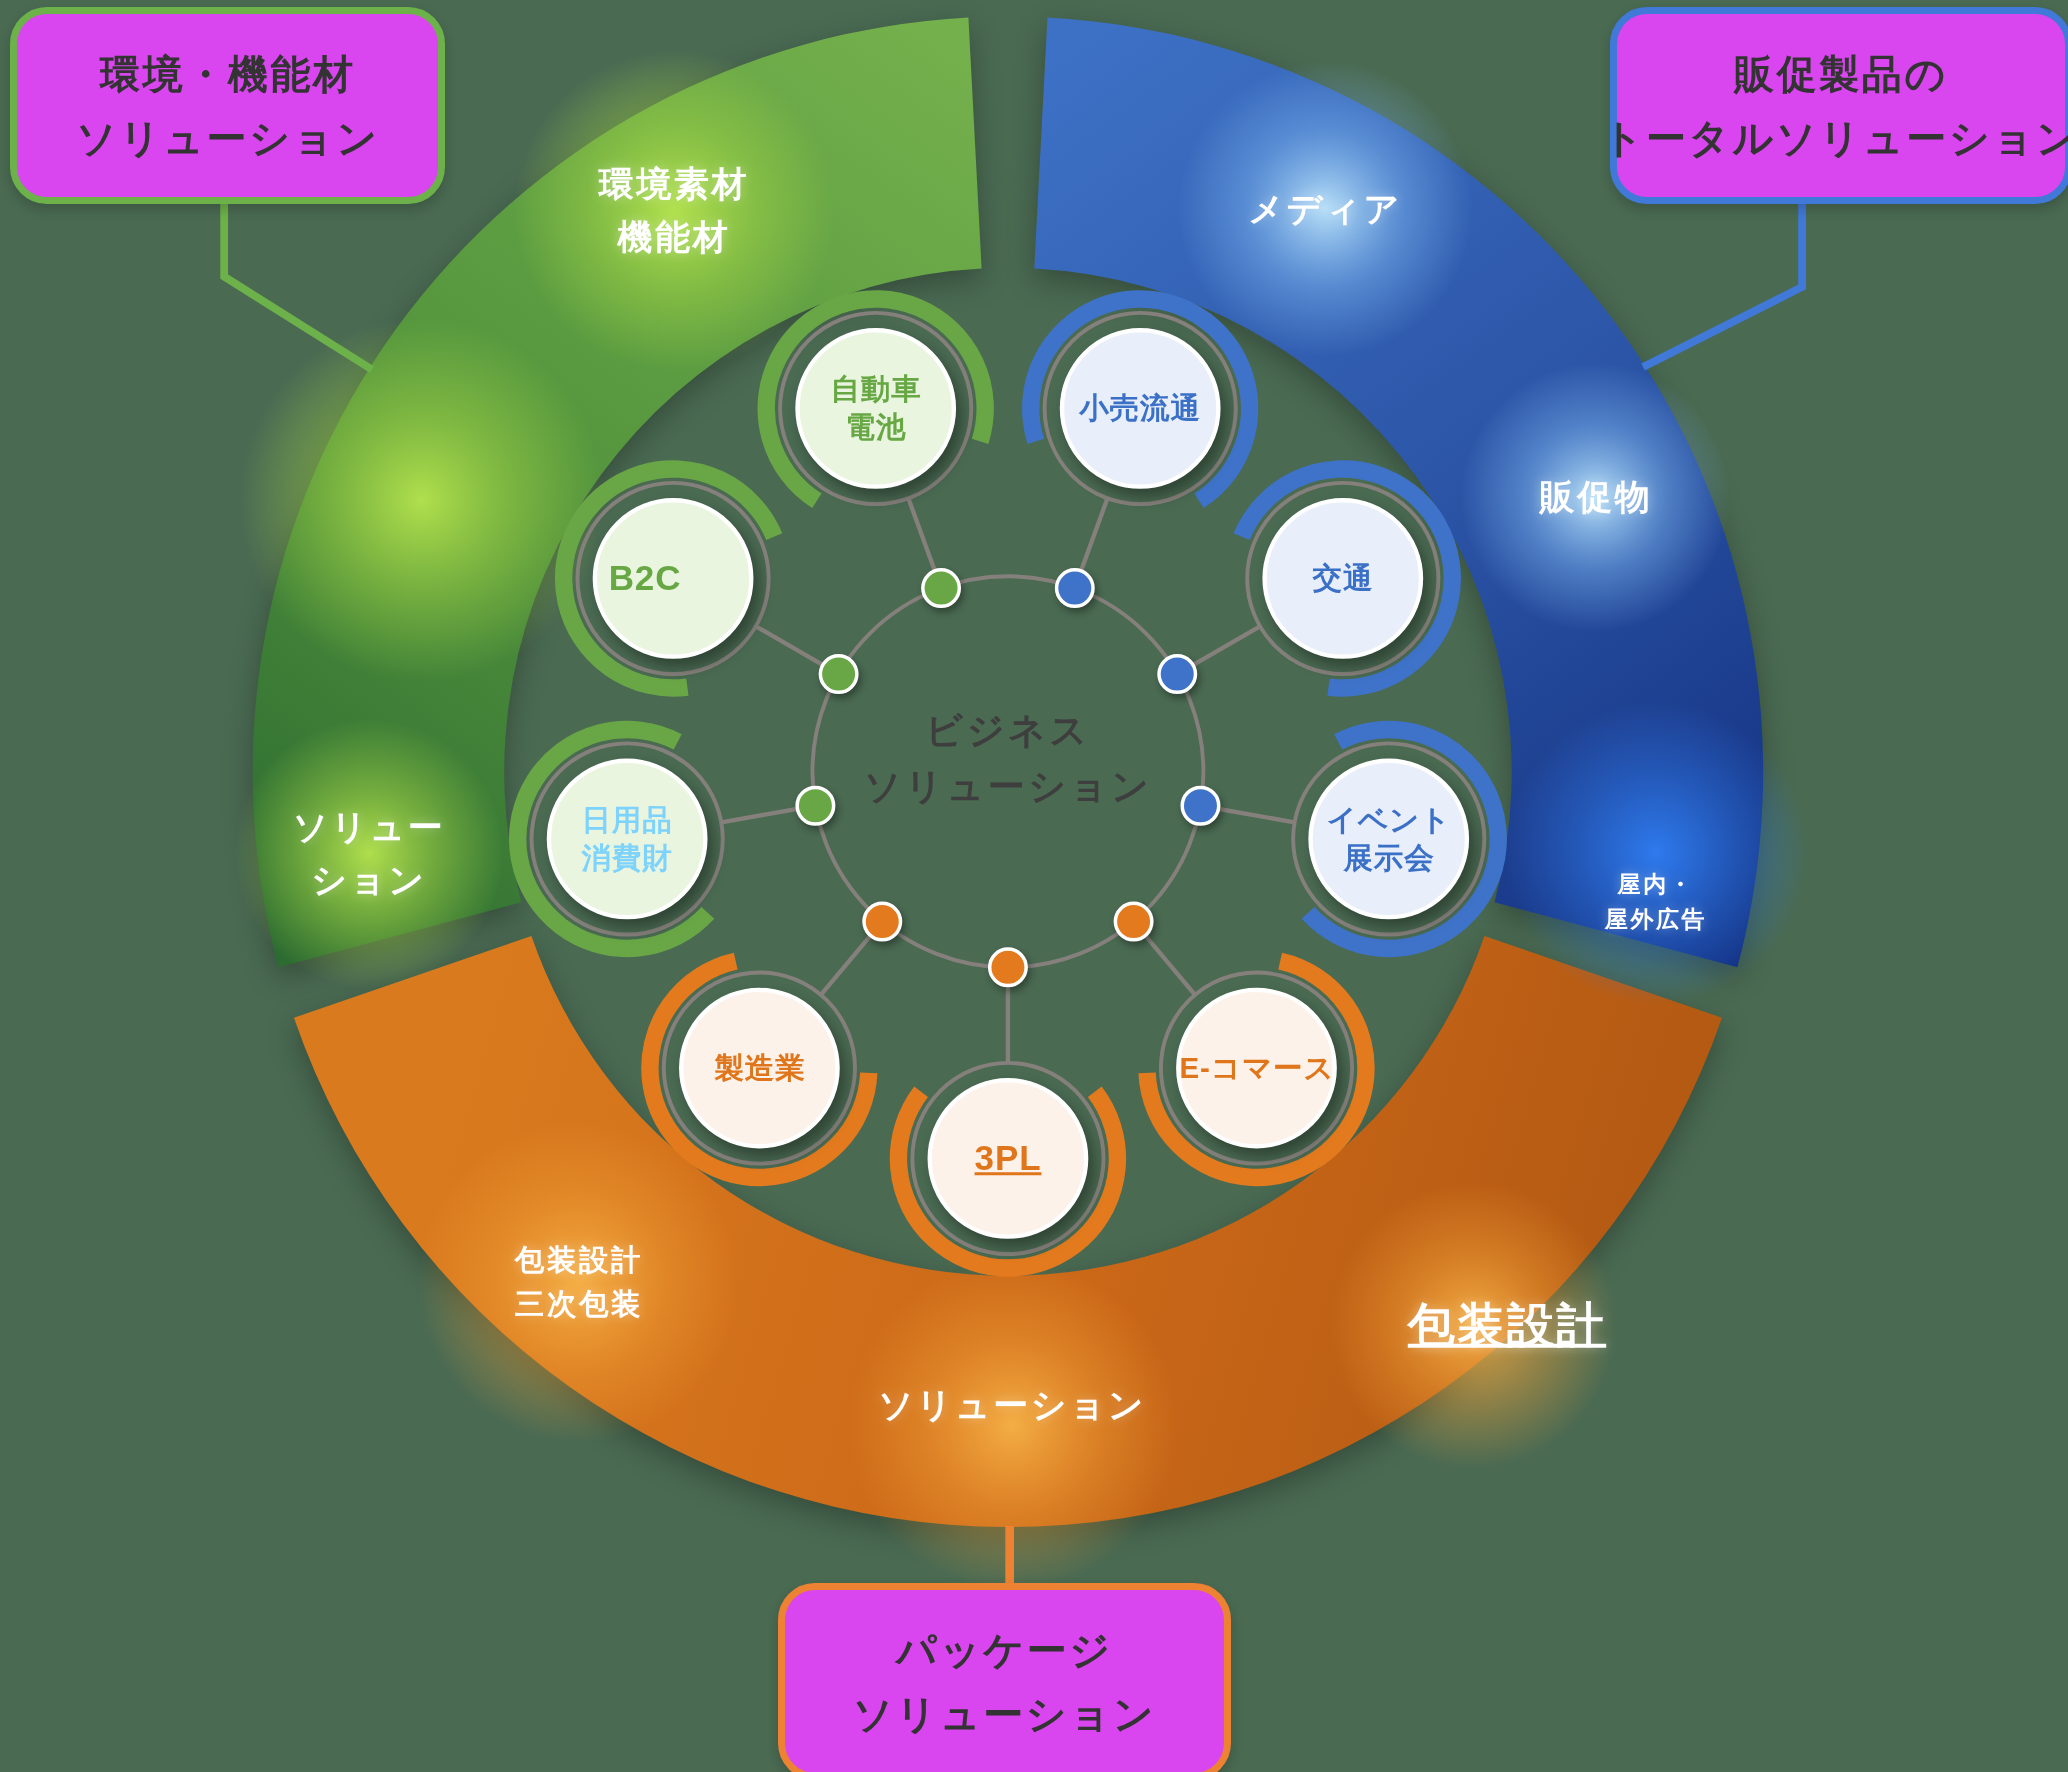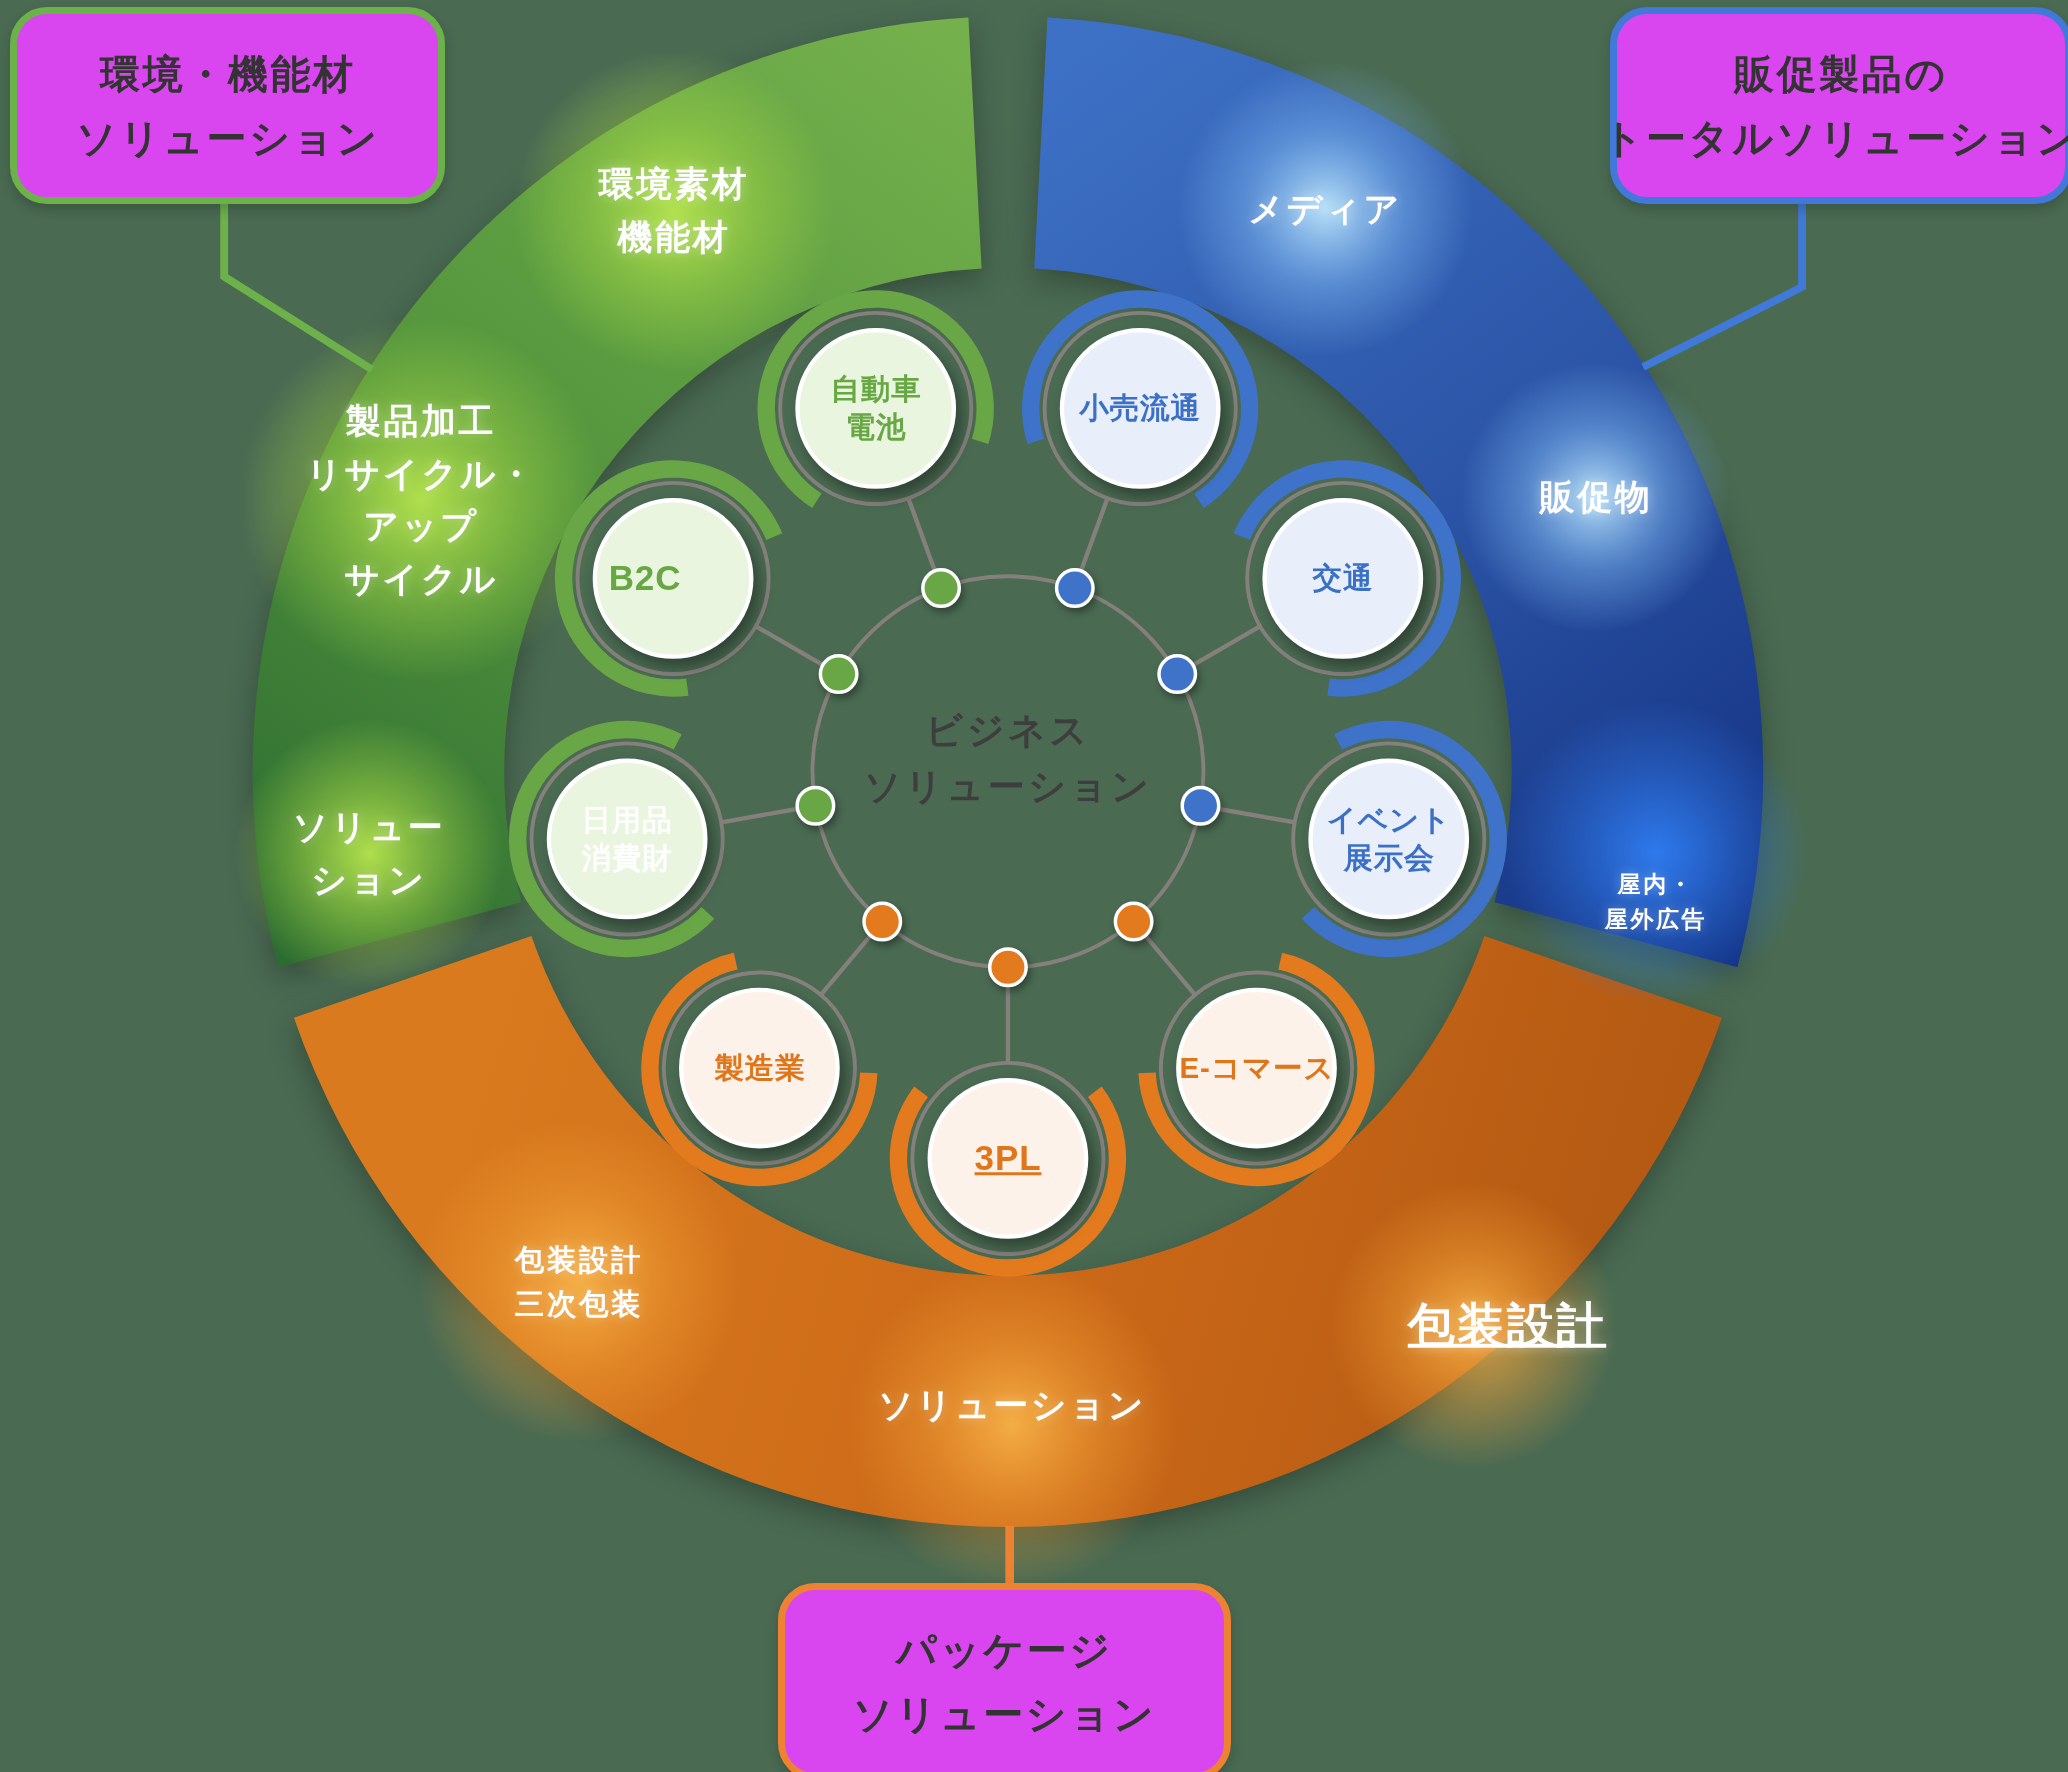--- a/index.html
+++ b/index.html
@@ -161,42 +161,38 @@
           <circle cx="1160" cy="1113" r="21" fill="#e37a1e" stroke="#ffffff" stroke-width="4" class="dot"></circle>
         </g>
       </g>
   </svg>
 
   <div class="txt center-label" style="left:1008px;top:758px;">ビジネス
 ソリューション</div>
 
   <div class="txt arc-label" style="left:674px;top:210px;font-size:35px;">環境素材
 機能材</div>
-  <div class="txt arc-label" style="left:421px;top:500px;font-size:35px;">製品加工
-リサイクル・
-アップ
-サイクル</div>
   <div class="txt arc-label" style="left:369px;top:853px;font-size:35px;">ソリュー
 ション</div>
   <div class="txt arc-label" style="left:1325px;top:209px;font-size:35px;">メディア</div>
   <div class="txt arc-label" style="left:1596px;top:497px;font-size:35px;">販促物</div>
   <div class="txt arc-label" style="left:1656px;top:901px;font-size:23px;">屋内・
 屋外広告</div>
   <div class="txt arc-label" style="left:579px;top:1282px;font-size:29.5px;">包装設計
 三次包装</div>
   <div class="txt arc-label" style="left:1507px;top:1325px;font-size:47px;text-decoration:underline;">包装設計</div>
   <div class="txt arc-label" style="left:1012px;top:1405px;font-size:35px;">ソリューション</div>
 
   <div id="sat-labels">
       <div class="txt sat-label" style="left: 876px; top: 408px; color: rgb(103, 168, 68); font-size: 29.5px;">自動車
 電池</div>
       <div class="txt sat-label" style="left: 1140px; top: 408px; color: rgb(59, 112, 199); font-size: 29.5px;">小売流通</div>
       <div class="txt sat-label" style="left: 645px; top: 578px; color: rgb(103, 168, 68); font-size: 35px;">B2C</div>
       <div class="txt sat-label" style="left: 1343px; top: 578px; color: rgb(59, 112, 199); font-size: 29.5px;">交通</div>
-      <div class="txt sat-label" style="left: 627px; top: 839px; color: #ffffff; font-size: 29.5px;">日用品
+      <div class="txt sat-label" style="left: 627px; top: 839px; color: #7dd3fc; font-size: 29.5px;">日用品
 消費財</div>
       <div class="txt sat-label" style="left: 1389px; top: 839px; color: rgb(59, 112, 199); font-size: 29.5px;">イベント
 展示会</div>
       <div class="txt sat-label" style="left: 760px; top: 1068px; color: rgb(224, 118, 27); font-size: 29.5px;">製造業</div>
       <div class="txt sat-label" style="left: 1257px; top: 1068px; color: rgb(224, 118, 27); font-size: 29.5px;">E-コマース</div>
       <div class="txt sat-label" style="left: 1008px; top: 1158px; color: rgb(224, 118, 27); font-size: 35px; text-decoration: underline;">3PL</div>
     </div>
 
   <div class="callout" style="left:10.4px;top:7px;width:421px;height:183px;border:7.8px solid #6cb14a;">
     <div class="callout-title">環境・機能材

